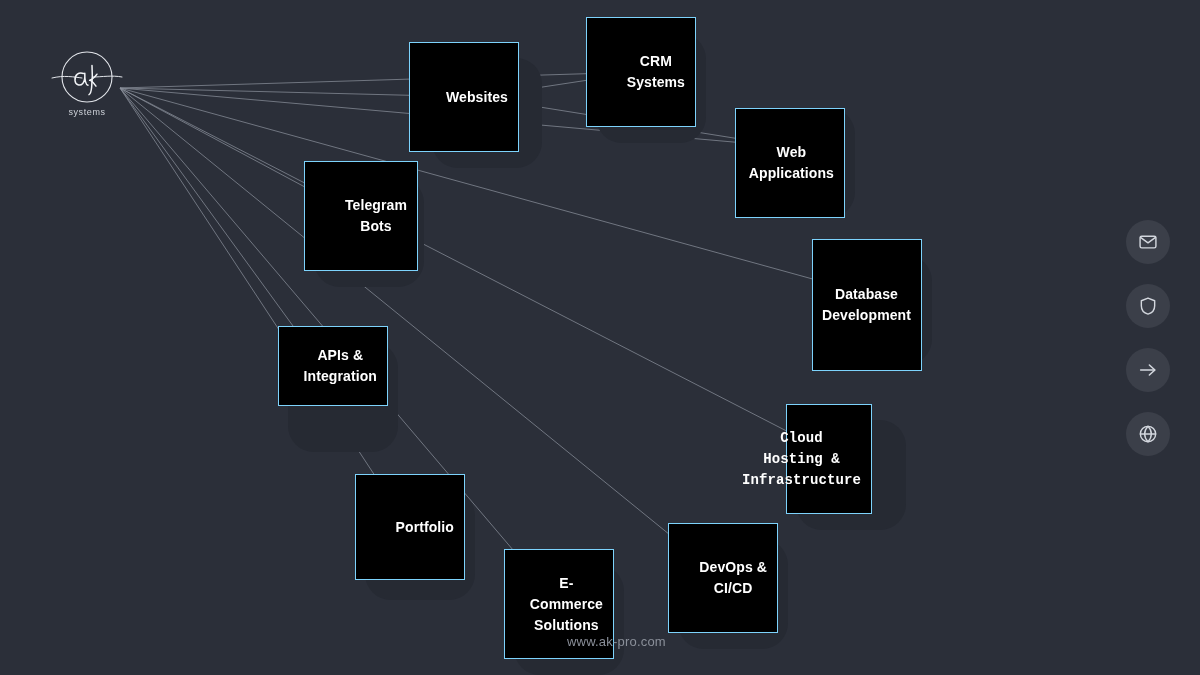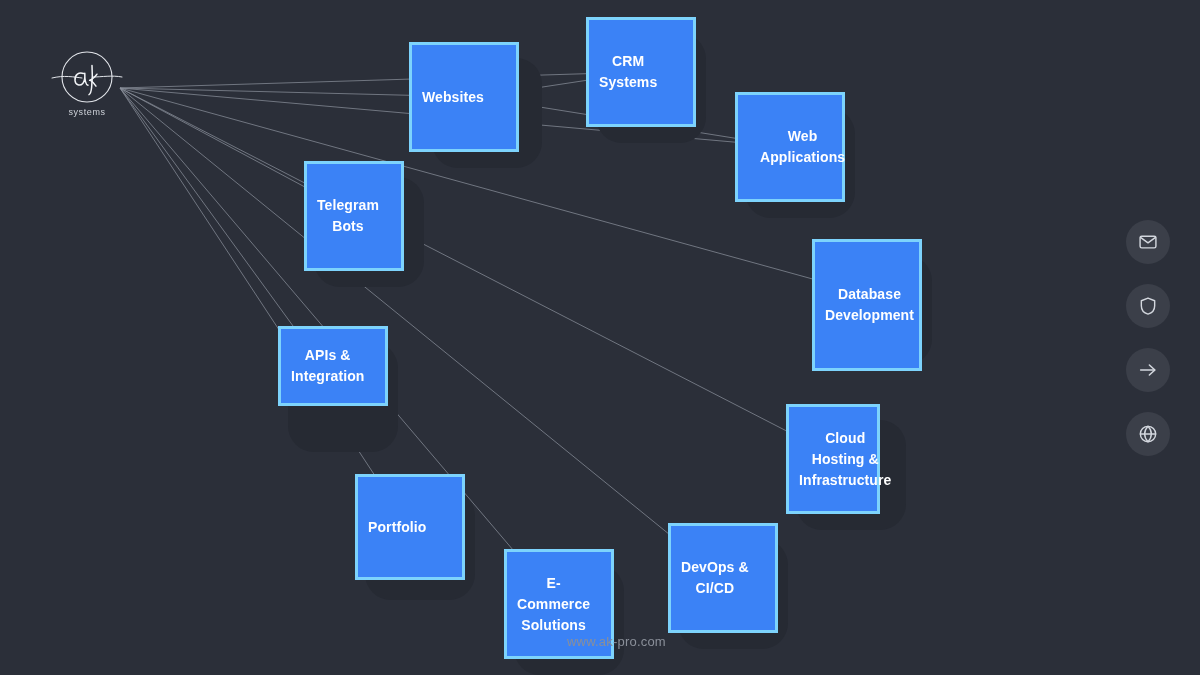--- a/index.html
+++ b/index.html
@@ -34,25 +34,25 @@
   .node-shadow {
     position:absolute;
     background:#262a33;
     border-radius:26px;
   }
 
   
   .node {
     position:absolute;
     z-index:3;
-    background:#3b82f6;
-    border:3px solid #7dd3fc;
+    background:#000000;
+    border:1px solid #7dd3fc;
     display:flex;
     align-items:center;
-    justify-content:flex-start;
+    justify-content:flex-end;
     text-align:center;
     color:#ffffff;
     font-size:14px;
     font-weight:bold;
     line-height:21px;
     letter-spacing:.1px;
     padding:6px 10px;
     cursor:pointer;
   }
   .node span { display:block; }
@@ -199,45 +199,45 @@
       <div>
         <span>Websites</span>
       </div>
     </div>
     <div class="node" style="left: 586px; top: 17px; width: 110px; height: 110px;">
       <div>
         <span>CRM</span>
         <span>Systems</span>
       </div>
     </div>
-    <div class="node" style="left: 735px; top: 92px; width: 110px; height: 110px; padding-left: 22px;">
+    <div class="node" style="left: 735px; top: 108px; width: 110px; height: 110px; padding-left: 22px;">
       <div>
         <span>Web</span>
         <span>Applications</span>
       </div>
     </div>
-    <div class="node" style="left: 304px; top: 161px; width: 100px; height: 110px;">
+    <div class="node" style="left: 304px; top: 161px; width: 114px; height: 110px;">
       <div>
         <span>Telegram</span>
         <span>Bots</span>
       </div>
     </div>
     <div class="node" style="left: 812px; top: 239px; width: 110px; height: 132px;">
       <div>
         <span>Database</span>
         <span>Development</span>
       </div>
     </div>
     <div class="node" style="left: 278px; top: 326px; width: 110px; height: 80px;">
       <div>
         <span>APIs &amp;</span>
         <span>Integration</span>
       </div>
     </div>
-    <div class="node" style="left: 786px; top: 404px; width: 94px; height: 110px;">
+    <div class="node" style="left: 786px; top: 404px; width: 86px; height: 110px; font-family: Liberation Mono, monospace;">
       <div>
         <span>Cloud</span>
         <span>Hosting &amp;</span>
         <span>Infrastructure</span>
       </div>
     </div>
     <div class="node" style="left: 355px; top: 474px; width: 110px; height: 106px;">
       <div>
         <span>Portfolio</span>
       </div>

